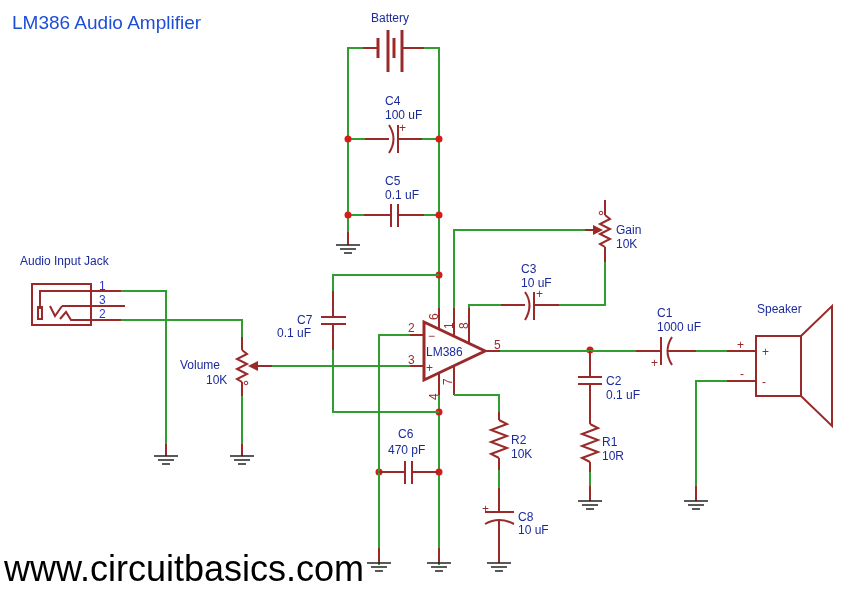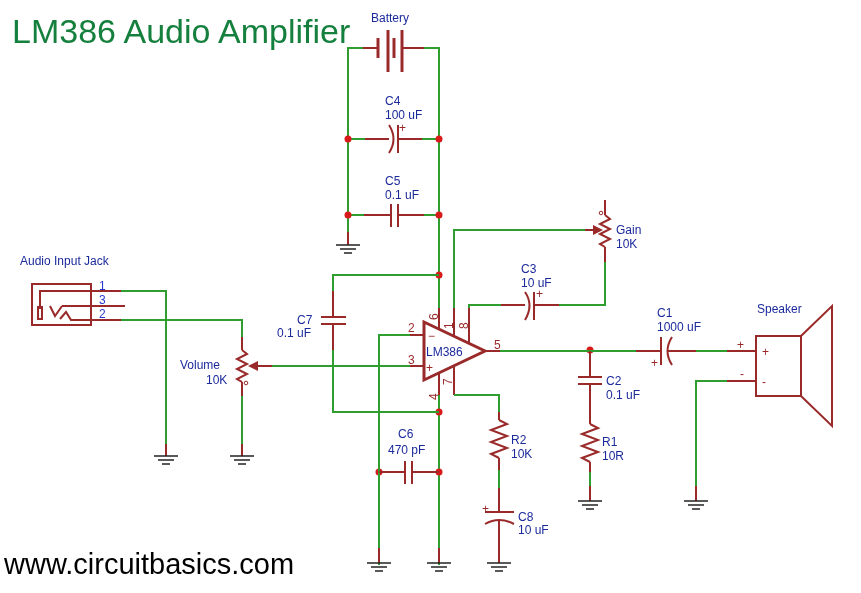--- a/index.html
+++ b/index.html
@@ -5,22 +5,22 @@
     html, body { margin:0; padding:0; background:#ffffff; }
     body { width:861px; height:593px; position:relative; overflow:hidden; font-family:"Liberation Sans", sans-serif; }
     svg { position:absolute; left:0; top:0; }
     .w { stroke:#2f9e2f; stroke-width:2; fill:none; }
     .p { stroke:#9a2a2a; stroke-width:2; fill:none; }
     .pt { stroke:#9a2a2a; stroke-width:3; fill:none; }
     .dot { fill:#d91a1a; }
     .lbl { fill:#1b2a9b; font-family:"Liberation Sans", sans-serif; font-size:12px; }
     .pin { fill:#9a2a2a; font-family:"Liberation Sans", sans-serif; font-size:12px; }
     .jpin { fill:#2a3ad0; font-family:"Liberation Sans", sans-serif; font-size:12px; }
-    .title { position:absolute; left:12px; top:12px; font-size:34px; color:#15803d; }
-    .footer { position:absolute; left:4px; top:548px; font-size:29px; color:#000; }
+    .title { position:absolute; left:12px; top:12px; font-size:19px; color:#1d4ed8; }
+    .footer { position:absolute; left:4px; top:548px; font-size:36px; color:#000; }
   </style>
 </head>
 <body>
 
 <div class="title">LM386 Audio Amplifier</div>
 <div class="footer">www.circuitbasics.com</div>
 
 <svg width="861" height="593" viewBox="0 0 861 593">
 
   <g>

